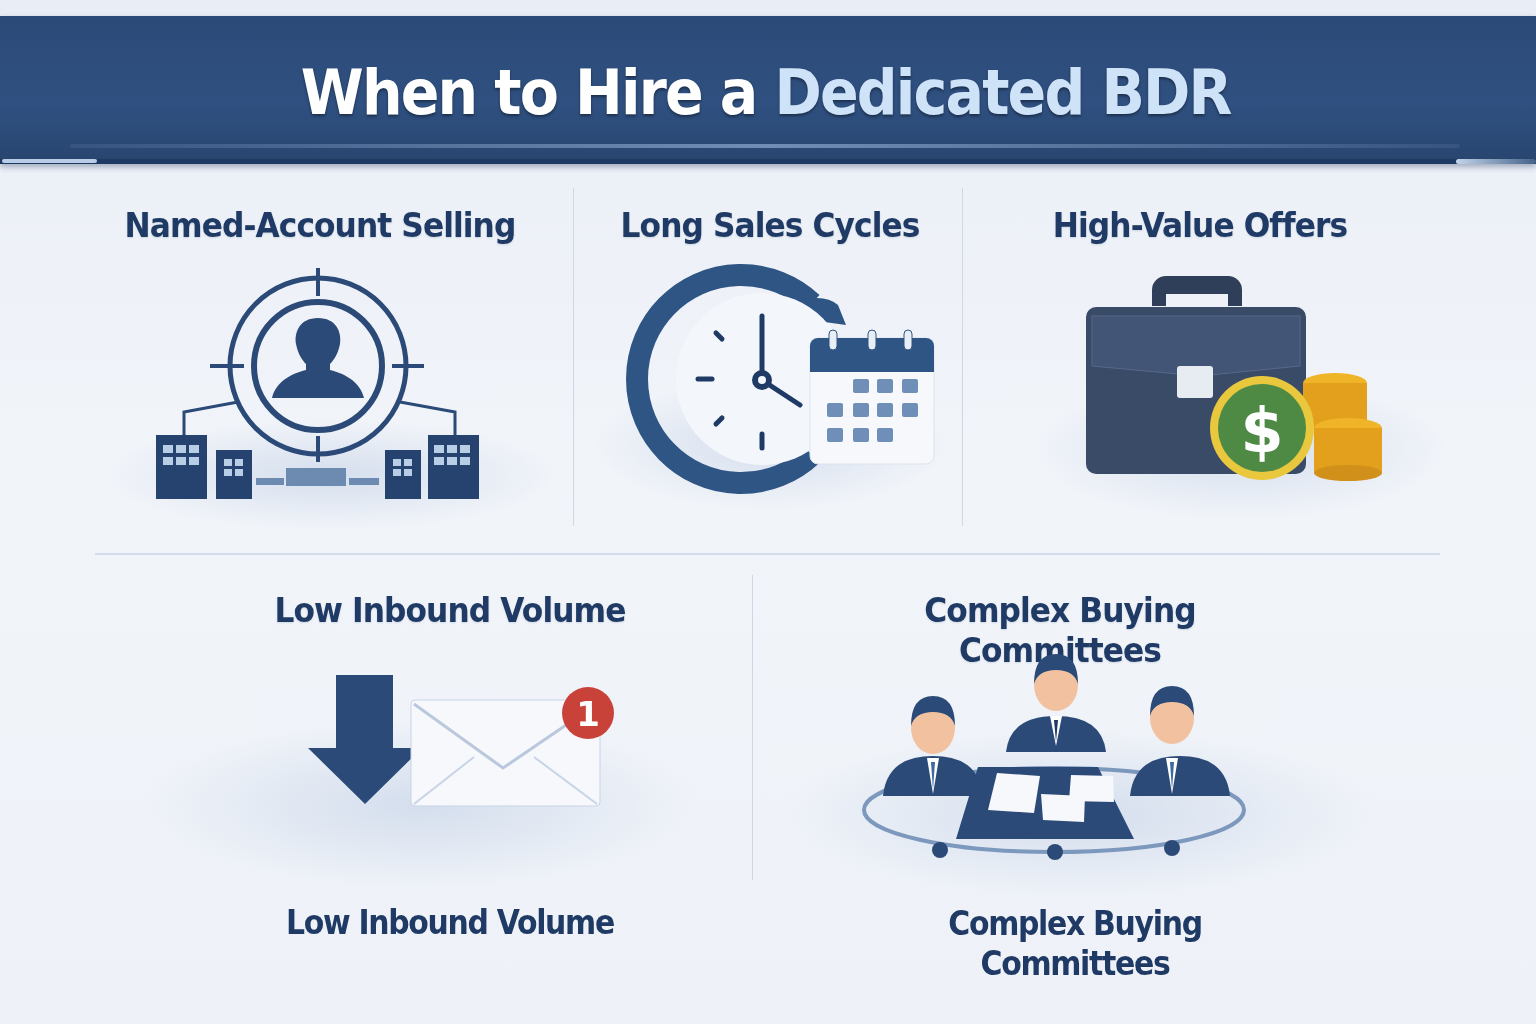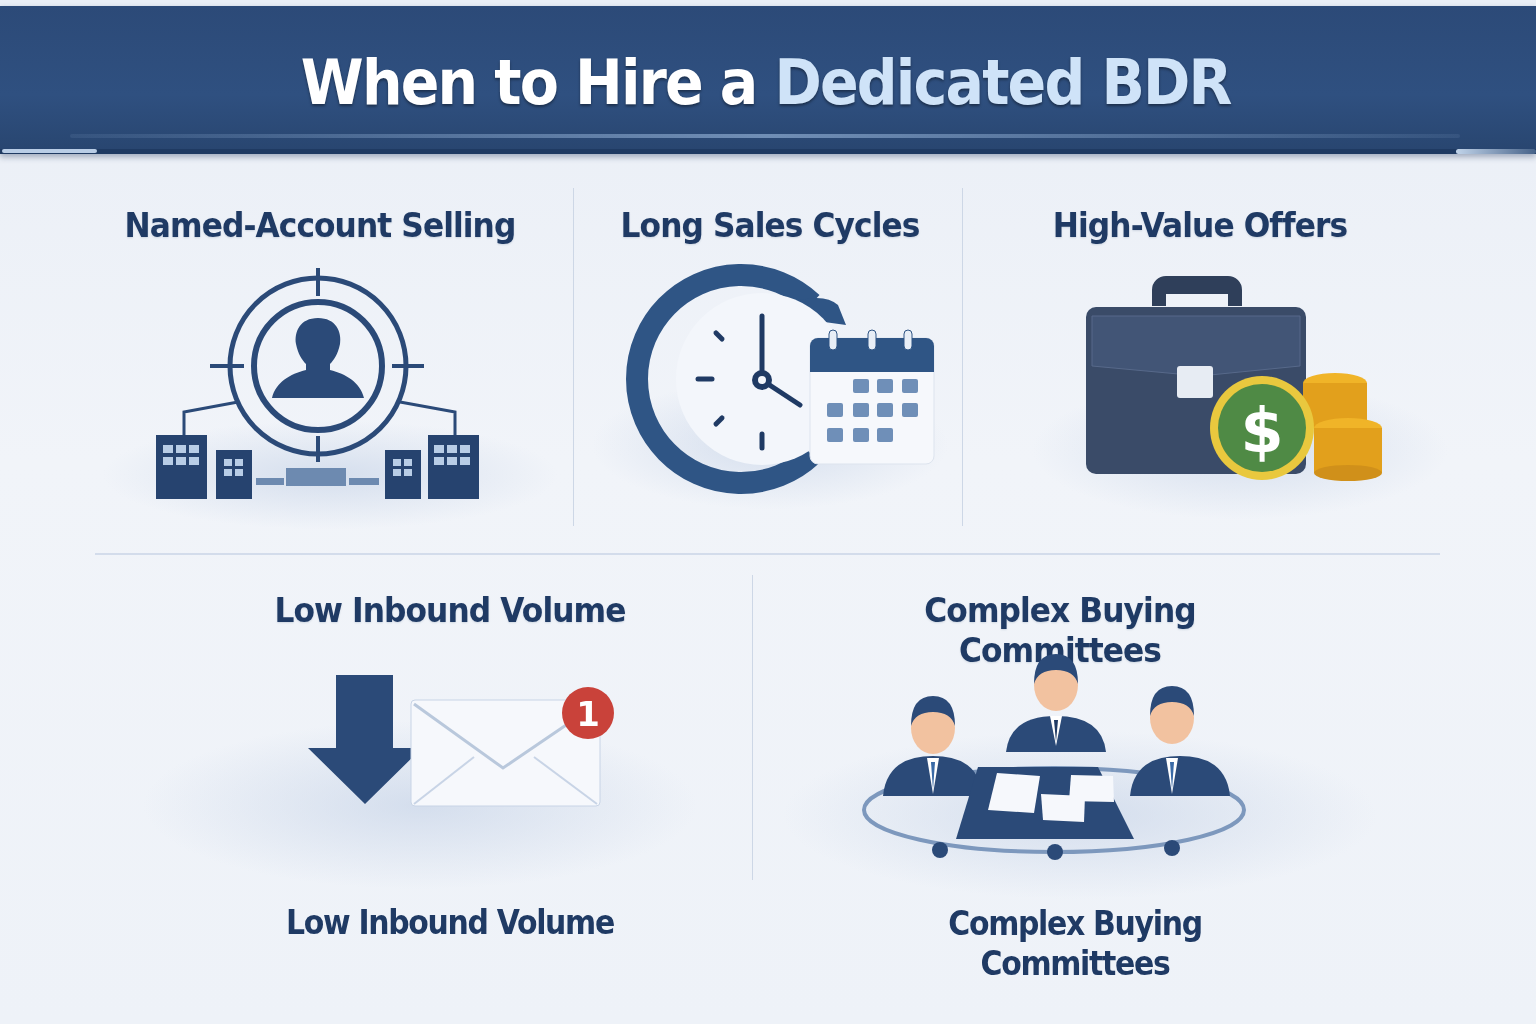--- a/index.html
+++ b/index.html
@@ -2,21 +2,21 @@
 <html><head>
 <meta charset="utf-8">
 <style>
   html, body { margin:0; padding:0; }
   body {
     width:1536px; height:1024px; overflow:hidden; position:relative;
     background: linear-gradient(180deg, #e9eef6 0%, #f1f4f9 45%, #eef2f8 100%);
     font-family: "Liberation Sans", "DejaVu Sans", sans-serif;
   }
   .header {
-    position:absolute; left:0; top:6px; width:1536px; height:148px;
+    position:absolute; left:0; top:16px; width:1536px; height:148px;
     background: linear-gradient(180deg, #2c4a78 0%, #2f5080 60%, #28456f 100%);
     box-shadow: 0 3px 6px rgba(20,40,80,0.35);
   }
   .header .shine {
     position:absolute; left:60px; top:128px; width:440px; height:5px;
     background: linear-gradient(90deg, rgba(210,228,248,0.9), rgba(160,190,225,0.3));
     border-radius:3px;
   }
   .header .shine.r { left:auto; right:0; width:80px; top:143px; }
   .header .shine.mid { left:70px; top:128px; width:1390px; height:4px;

